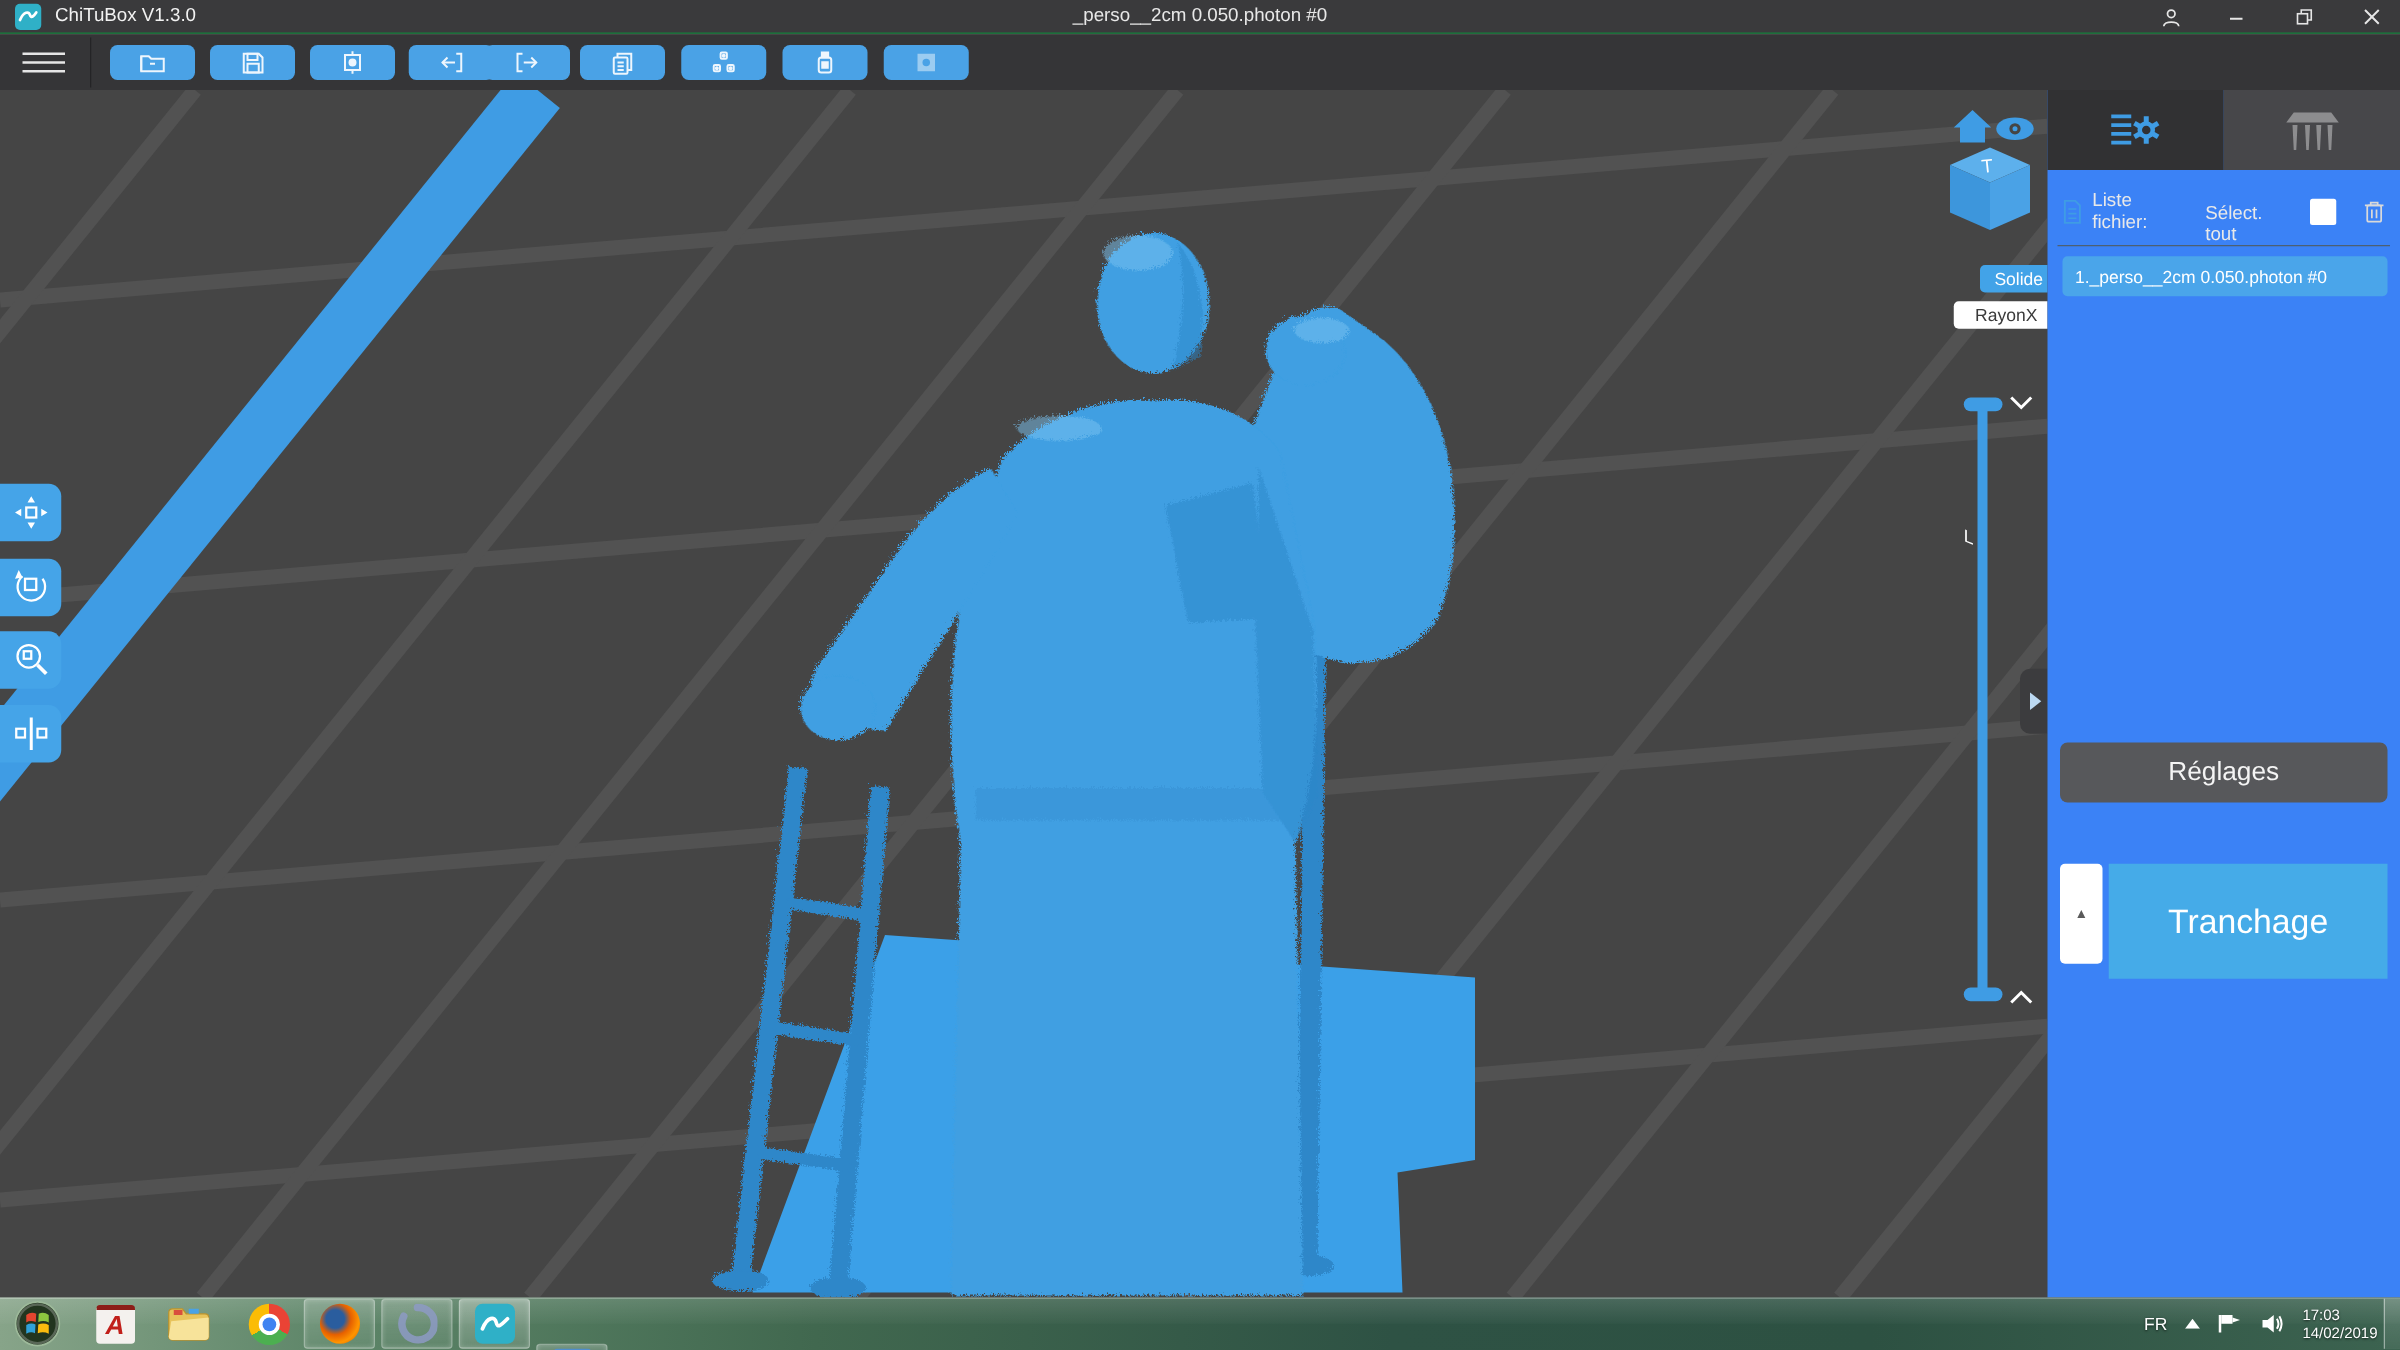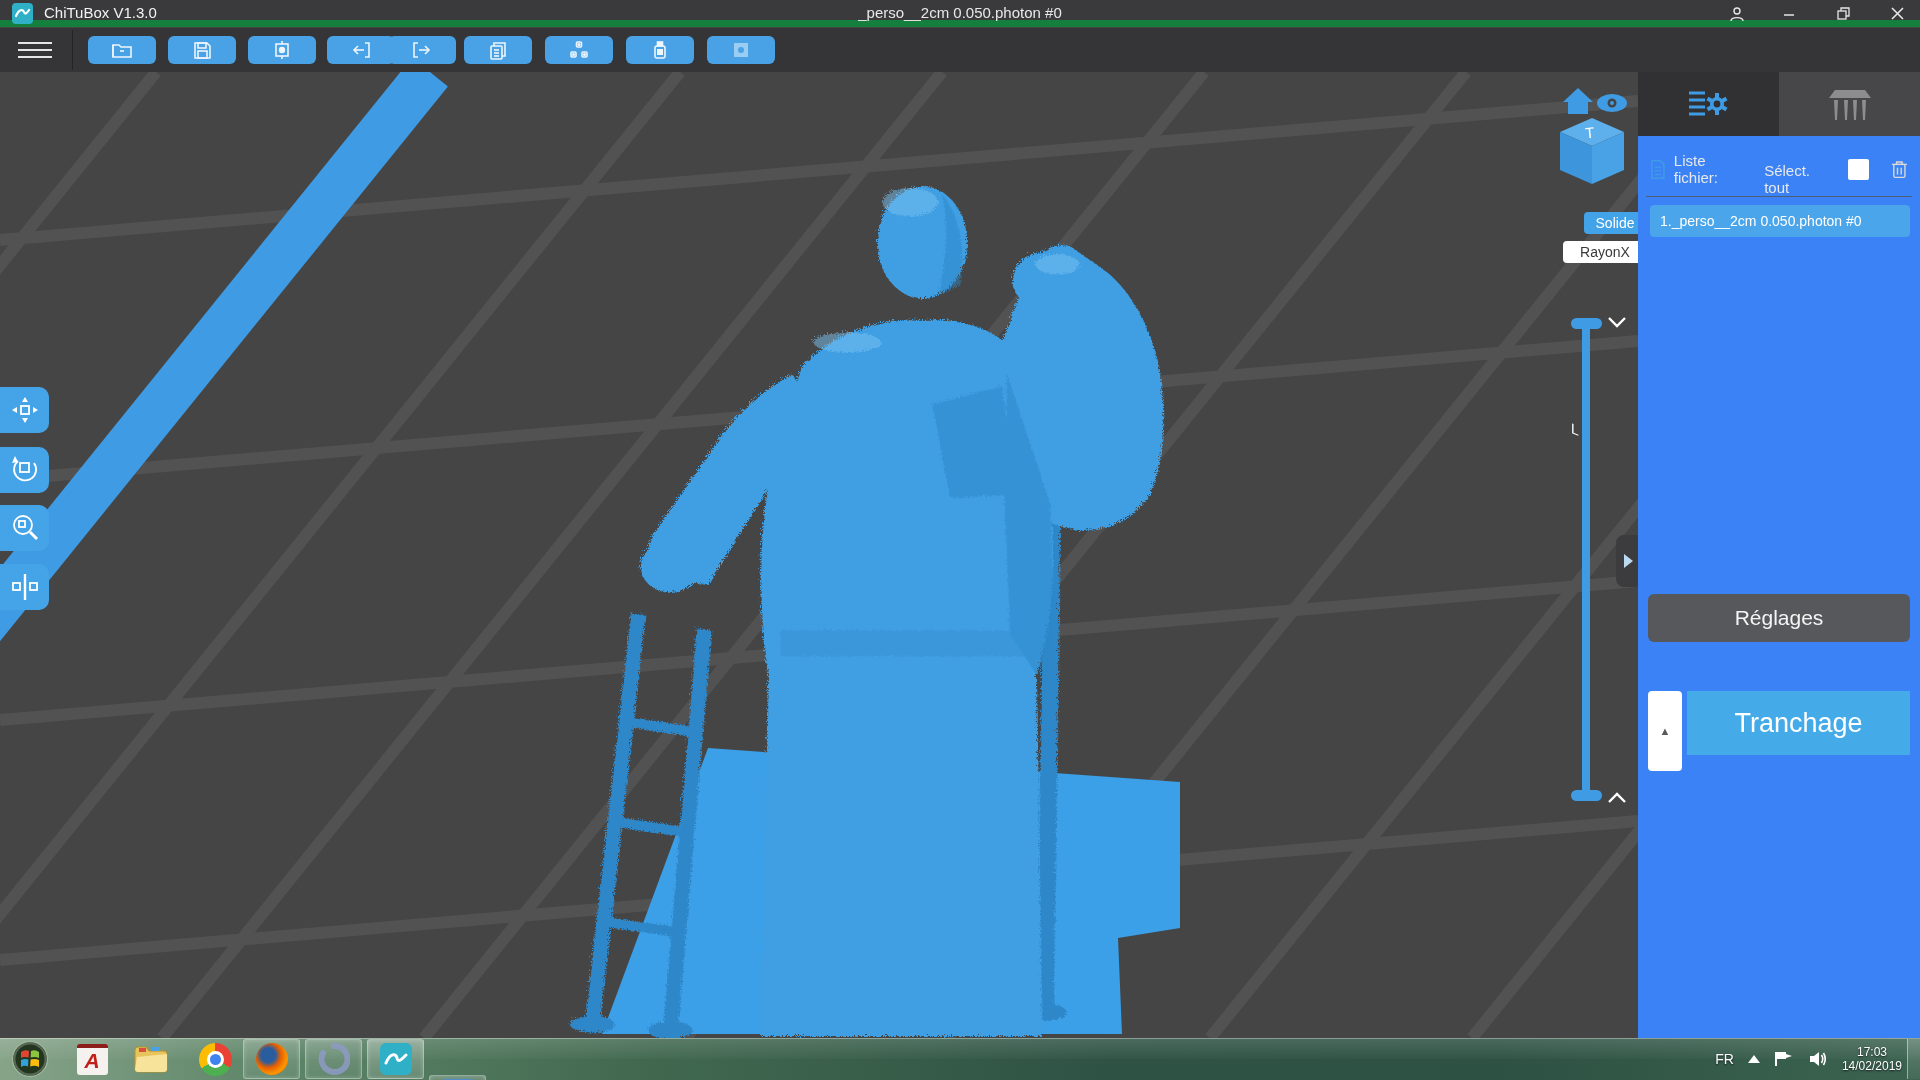--- a/index.html
+++ b/index.html
@@ -1,21 +1,21 @@
 <!DOCTYPE html>
 <html><head>
 <meta charset="utf-8">
 <style>
   * { margin:0; padding:0; box-sizing:border-box; }
   html,body { width:1920px; height:1080px; overflow:hidden; background:#454545;
     font-family:"Liberation Sans", sans-serif; -webkit-font-smoothing:antialiased; }
 
   
   .titlebar { position:absolute; left:0; top:0; width:1920px; height:27px;
-    background:#3a3a3c; border-bottom:7px solid #15803d; z-index:50; }
+    background:#3a3a3c; border-bottom:1px solid #15803d; z-index:50; }
   .titlebar .appicon { position:absolute; left:12px; top:3px; width:21px; height:21px;
     border-radius:4px; background:#2fb0c7; }
   .titlebar .appicon svg { position:absolute; left:2px; top:2px; }
   .titlebar .apptitle { position:absolute; left:44px; top:4px; color:#f2f2f2; font-size:15px; }
   .titlebar .doctitle { position:absolute; left:0; right:0; top:4px; text-align:center;
     color:#e8e8e8; font-size:15px; }
   .wbtn { position:absolute; top:0; width:46px; height:27px; display:flex;
     align-items:center; justify-content:center; color:#e6e6e6; }
 
   
@@ -59,42 +59,42 @@
     display:flex; align-items:center; color:#e9e9e9; font-size:15px; gap:8px; }
   .flist-sep { position:absolute; left:8px; top:168px; width:266px; height:1px; background:#4d6072; }
   .fitem { position:absolute; left:12px; top:177px; width:260px; height:32px;
     background:#4aa5ea; border-radius:4px; color:#fff; font-size:14px;
     display:flex; align-items:center; padding-left:10px; }
   .btn-reglages { position:absolute; left:10px; top:566px; width:262px; height:48px;
     background:#57585b; border-radius:6px; color:#f4f4f4; font-size:21px;
     display:flex; align-items:center; justify-content:center; }
   .slice-arrow { position:absolute; left:10px; top:663px; width:34px; height:80px;
     background:#fff; border-radius:4px; display:flex; align-items:center; justify-content:center; }
-  .btn-tranchage { position:absolute; left:49px; top:663px; width:223px; height:64px;
+  .btn-tranchage { position:absolute; left:49px; top:663px; width:223px; height:92px;
     background:#45abe8; color:#fff; font-size:27px;
     display:flex; align-items:center; justify-content:center; }
 
   
   .taskbar { position:absolute; left:0; top:1038px; width:1920px; height:42px; z-index:60;
     background:linear-gradient(90deg,#87a489 0%, #5d8568 14%, #41684f 34%, #2e5244 58%, #2d5142 78%, #3c6350 100%); }
   .taskbar::before { content:""; position:absolute; left:0; top:0; width:100%; height:1px;
     background:rgba(255,255,255,.35); }
   .taskbar::after { content:""; position:absolute; left:0; top:0; width:100%; height:50%;
     background:linear-gradient(rgba(255,255,255,.14), rgba(255,255,255,.02)); pointer-events:none; }
   .tk { position:absolute; top:1px; height:40px; display:flex; align-items:center;
     justify-content:center; z-index:2; }
   .tk-btn { width:57px; border:1px solid rgba(255,255,255,.35); border-radius:3px;
     background:linear-gradient(rgba(255,255,255,.18), rgba(255,255,255,.06));
     box-shadow:inset 0 0 4px rgba(255,255,255,.25); }
   .tk-btn.active { background:linear-gradient(rgba(255,255,255,.32), rgba(255,255,255,.12)); }
   .tray { position:absolute; right:18px; top:1px; height:40px; display:flex;
     align-items:center; gap:14px; color:#fff; z-index:2;
     text-shadow:0 1px 2px rgba(0,0,0,.7); }
   .tray .lang { font-size:14px; }
-  .clock { text-align:center; font-size:12px; line-height:14px; }
+  .clock { text-align:left; font-size:12px; line-height:14px; }
   .showdesk { position:absolute; right:0; top:1px; width:13px; height:40px;
     border-left:1px solid rgba(255,255,255,.45);
     background:linear-gradient(rgba(255,255,255,.18), rgba(255,255,255,.05)); z-index:2; }
 </style>
 </head>
 <body>
 
 <div class="titlebar">
   <div class="appicon">
     <svg width="17" height="17" viewBox="0 0 17 17">

